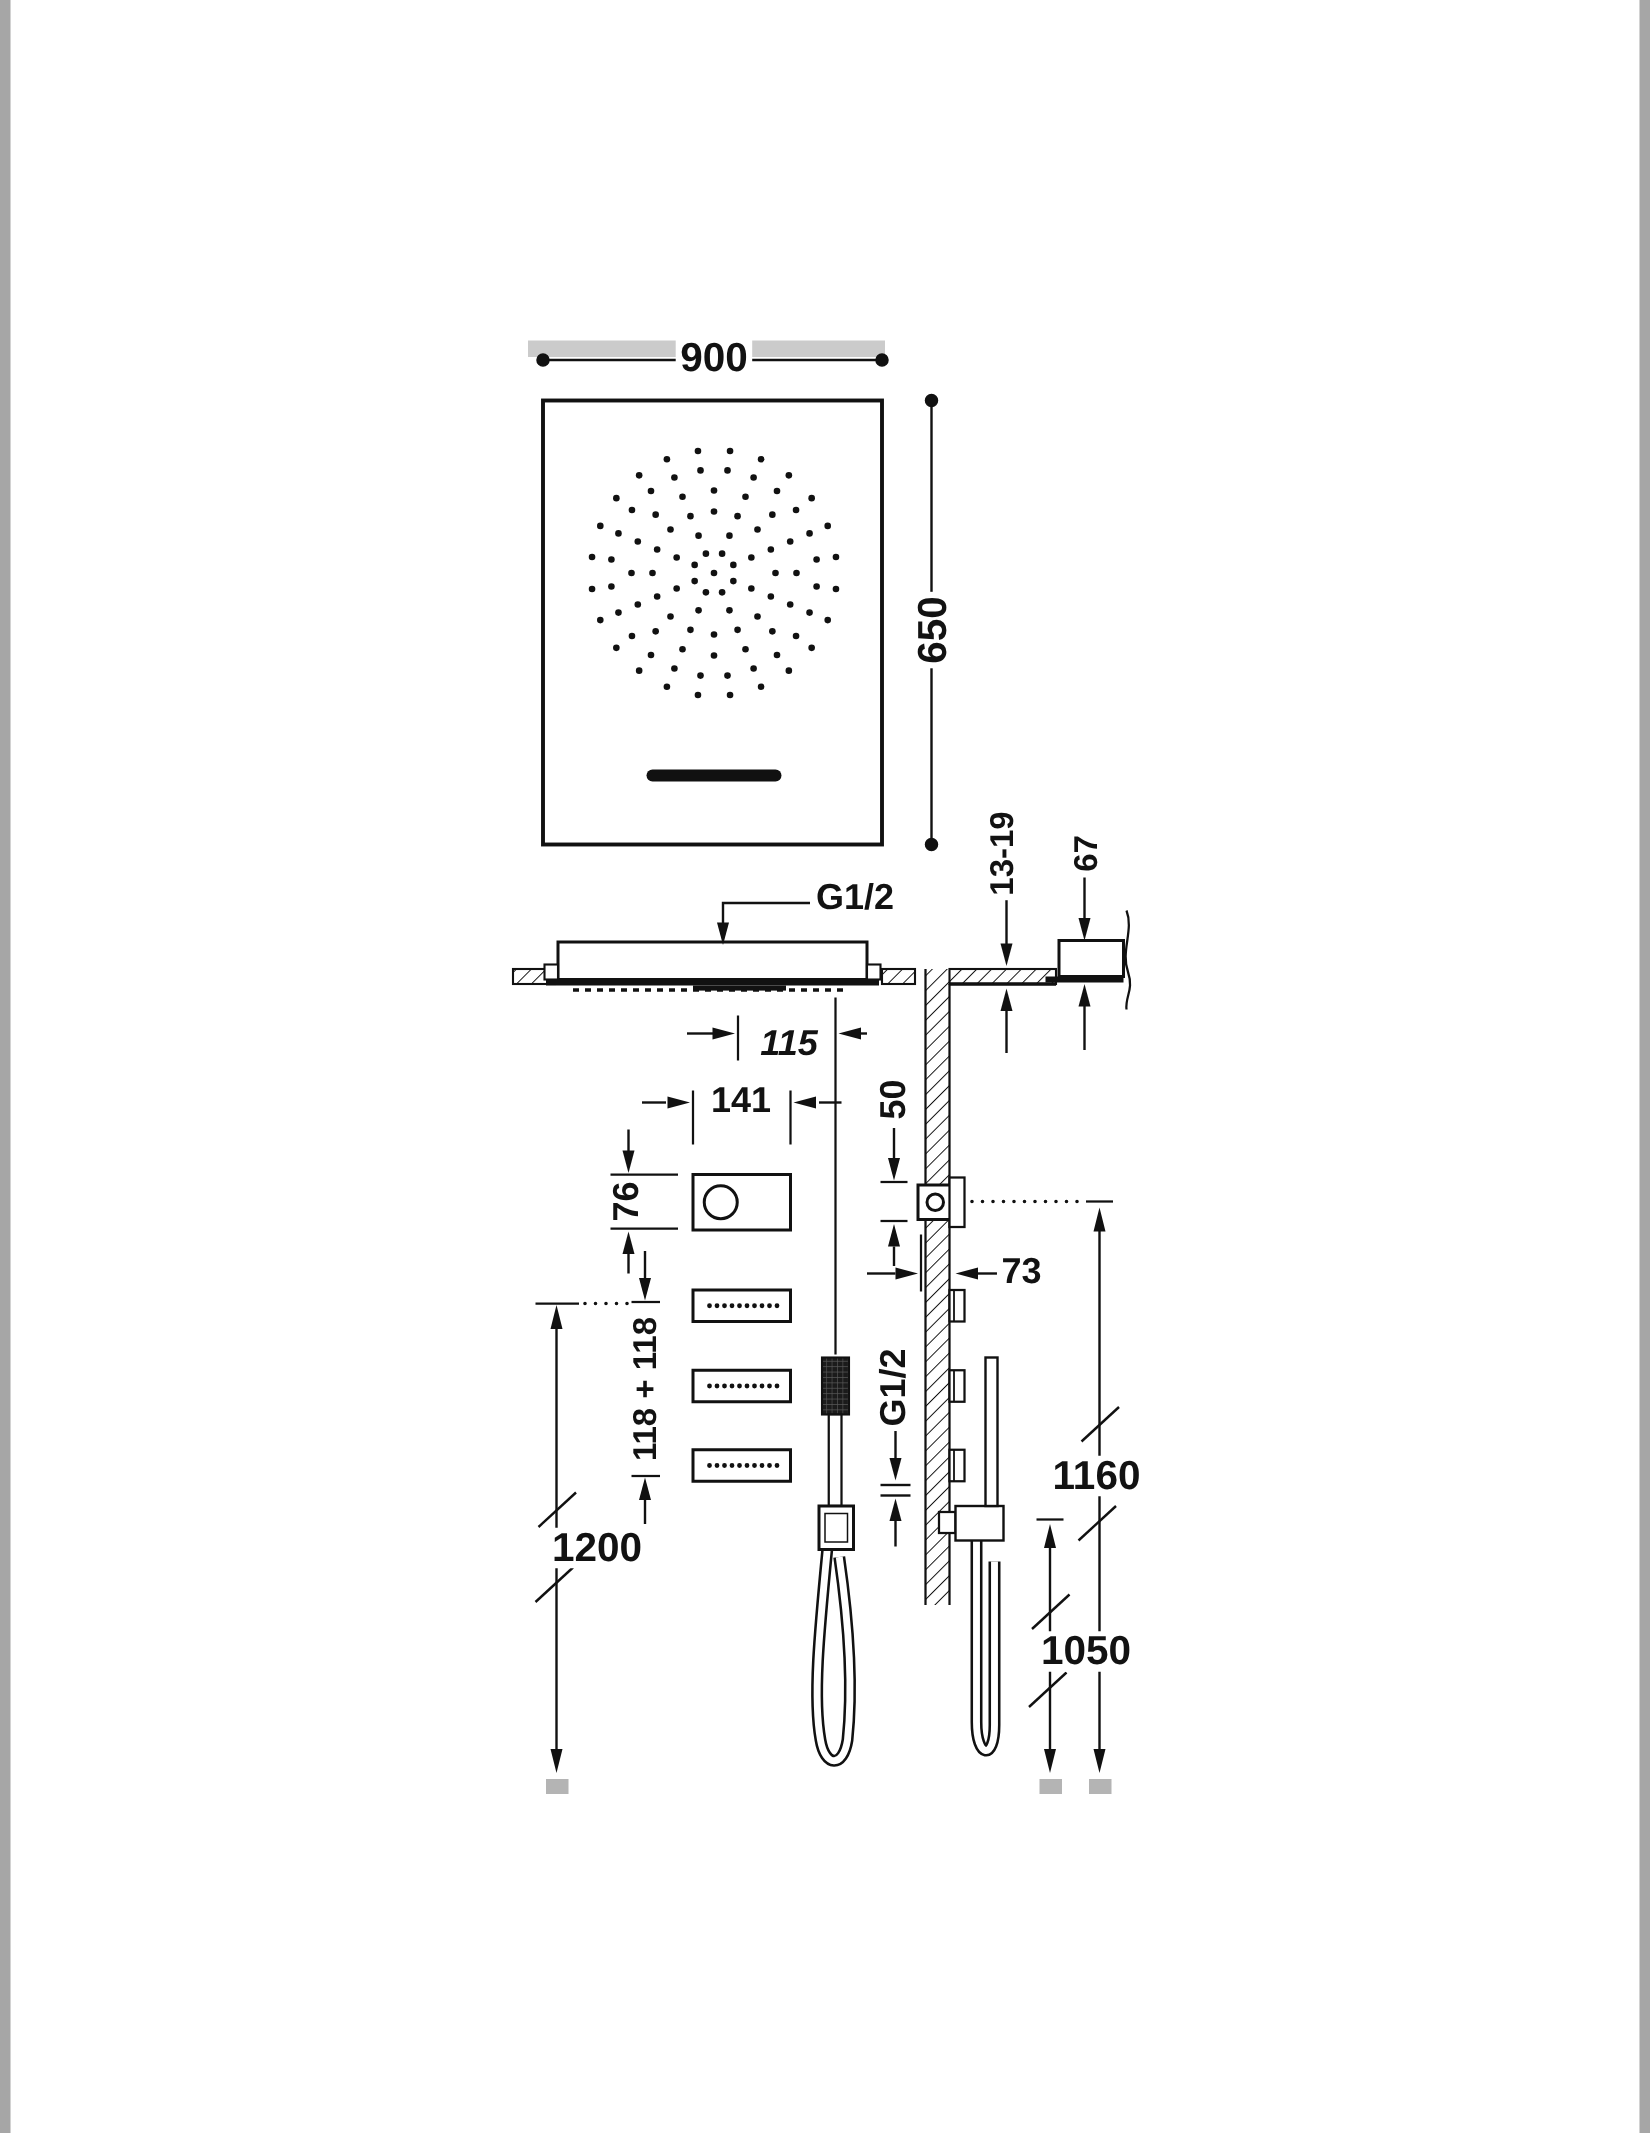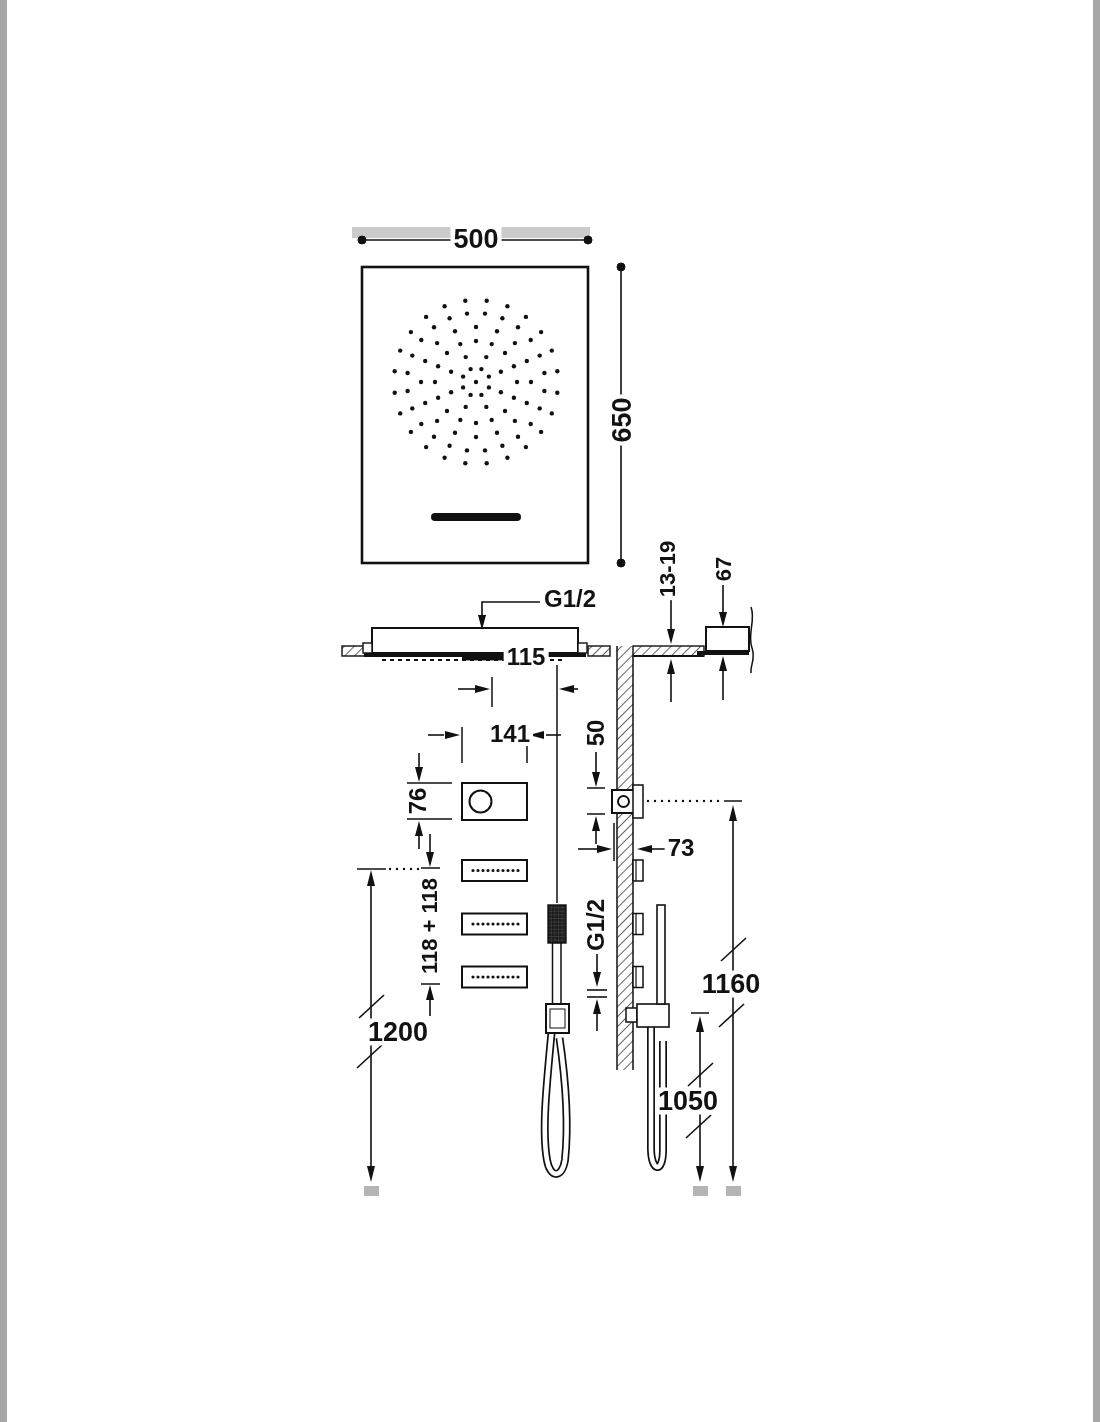--- a/index.html
+++ b/index.html
@@ -304,28 +304,28 @@
       <line x1="691" y1="1013" x2="709" y2="1013" stroke-width="1.5"></line>
       <polygon points="700,1016 696,1032 704,1032" fill="#111" stroke="none"></polygon>
       <line x1="700" y1="1030" x2="700" y2="1168" stroke-width="1.6"></line>
       <polygon points="700,1182 696,1166 704,1166" fill="#111" stroke="none"></polygon>
       <line x1="688" y1="1086" x2="713" y2="1063" stroke-width="1.6"></line>
       <line x1="686" y1="1138" x2="711" y2="1115" stroke-width="1.6"></line>
       <rect x="693" y="1186" width="15" height="10" fill="#b4b4b4" stroke="none"></rect>
     </g>
   </svg>
 
-  <div class="lbl s27" style="left:476px;top:239px;">500</div>
+  <div class="lbl s27" style="left:476px;top:239px;">900</div>
   <div class="lbl rot s27" style="left:622px;top:420px;">650</div>
   <div class="lbl s24" style="left:570px;top:599px;">G1/2</div>
   <div class="lbl rot s22" style="left:668px;top:569px;">13-19</div>
   <div class="lbl rot s22" style="left:724px;top:569px;">67</div>
-  <div class="lbl s24" style="left:526px;top:657px;">115</div>
-  <div class="lbl s24" style="left:494px;top:734px;margin-left:16px;">141</div>
+  <div class="lbl s24" style="left:526px;top:696px;font-style:italic;">115</div>
+  <div class="lbl s24" style="left:494px;top:734px;">141</div>
   <div class="lbl rot s24" style="left:418px;top:801px;">76</div>
   <div class="lbl rot s24" style="left:596px;top:733px;">50</div>
   <div class="lbl s24" style="left:681px;top:848px;">73</div>
   <div class="lbl rot s22" style="left:430px;top:926px;">118 + 118</div>
   <div class="lbl rot s24" style="left:596px;top:925px;">G1/2</div>
   <div class="lbl s27" style="left:398px;top:1032px;">1200</div>
   <div class="lbl s27" style="left:731px;top:984px;">1160</div>
-  <div class="lbl s27" style="left:688px;top:1101px;">1050</div>
+  <div class="lbl s27" style="left:724px;top:1101px;">1050</div>
 </div>
 
 </body></html>

